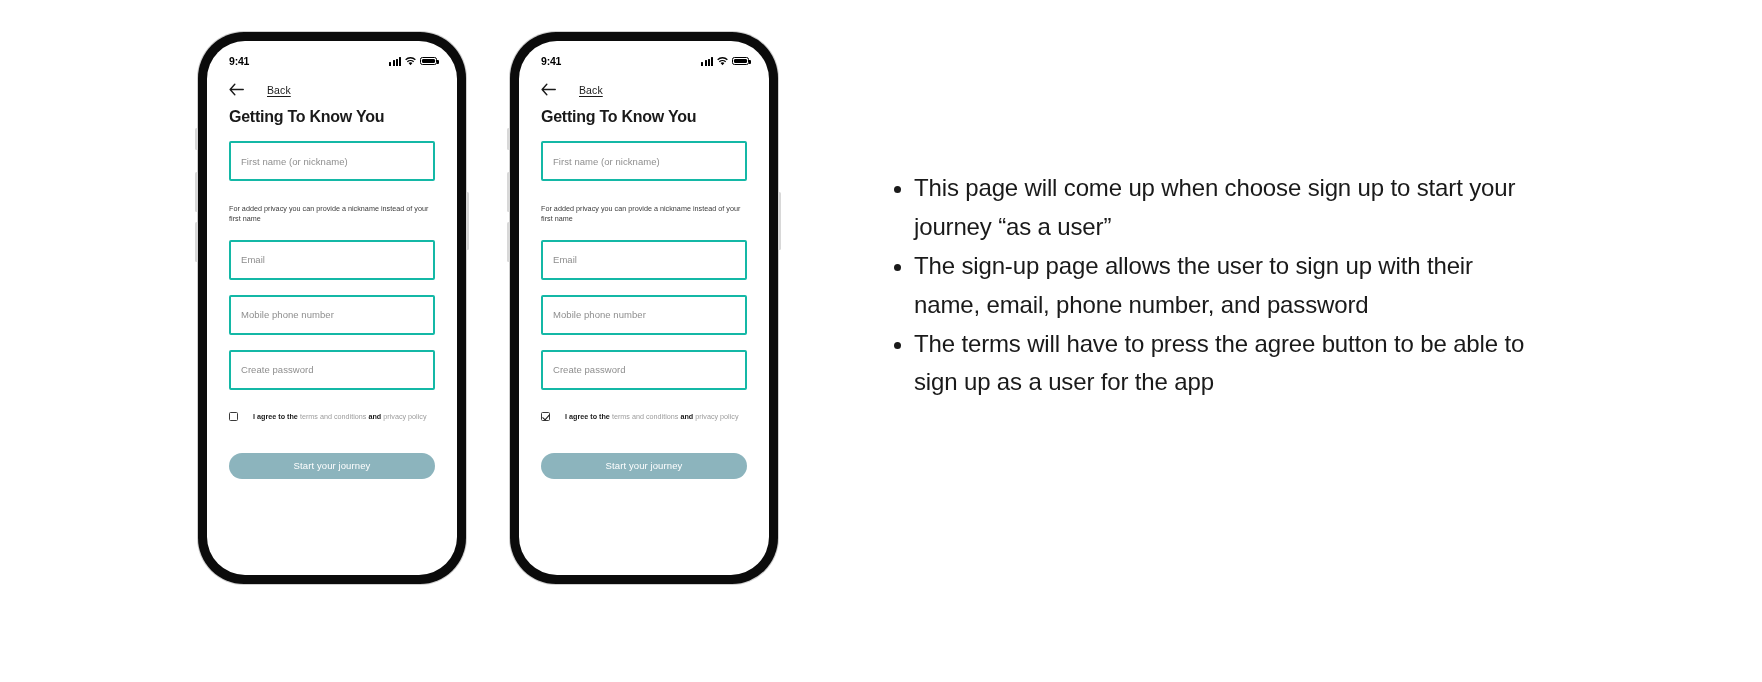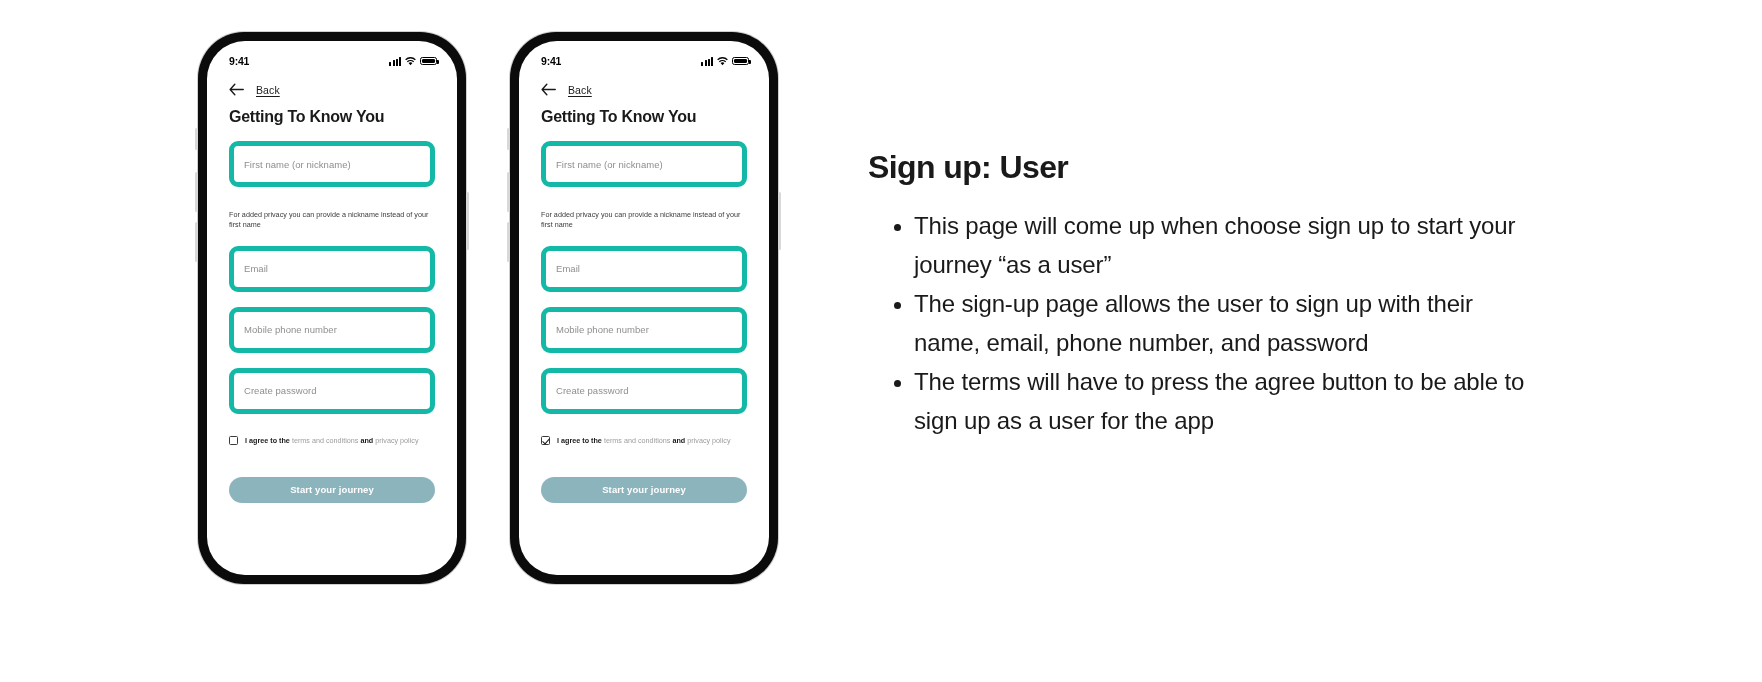--- a/index.html
+++ b/index.html
@@ -56,47 +56,47 @@
   }
   .ic-batt::after {
     content:""; position:absolute; right:-2.6px; top:2.4px;
     width:1.6px; height:3.4px; background:#000; border-radius:0 1px 1px 0;
   }
   .ic-batt i { display:block; width:100%; height:100%; background:#000; border-radius:1.2px; }
 
   
   .screen-content { padding:0 22px; }
 
-  .back-row { display:flex; align-items:center; gap:12px; margin-top:12px; }
+  .back-row { display:flex; align-items:center; gap:23px; margin-top:12px; }
   .back-arrow { width:15px; height:13px; display:block; }
   .back-label {
     font-size:10.5px; color:#1a1a1a; text-decoration:underline;
     text-underline-offset:2px; letter-spacing:0.1px;
   }
 
   .page-title {
     font-size:16px; font-weight:700; color:#1a1a1a;
     margin-top:12px; letter-spacing:-0.25px;
   }
 
   .field {
     margin-top:15px; height:27px;
-    border:5px solid #14b8a6; border-radius:9px;
+    border:2px solid #14b8a6; border-radius:2px;
     display:flex; align-items:center; padding:18px 10px;
     background:#fff;
   }
   .field .ph { font-size:9.5px; color:#8e8e8e; letter-spacing:0.05px; }
 
   .helper {
     margin-top:23px; font-size:7.2px; color:#3a3a3a;
     line-height:1.45; letter-spacing:0.02px;
   }
 
   .agree-row {
-    margin-top:22px; display:flex; align-items:flex-end; gap:7px;
+    margin-top:22px; display:flex; align-items:flex-end; gap:15px;
   }
   .cbox {
     width:9px; height:9px; flex:none;
     border:1px solid #3a3a3a; border-radius:1.5px;
     background:#fff; position:relative;
   }
   .cbox.checked::after {
     content:""; position:absolute;
     left:2.1px; top:0.2px; width:3px; height:6px;
     border:solid #1a1a1a; border-width:0 1.4px 1.4px 0;
@@ -106,21 +106,21 @@
   .agree-text .lead { font-weight:700; }
   .agree-text .lnk  { color:#9c9c9c; }
   .agree-text .amp  { font-weight:700; color:#1a1a1a; }
 
   .cta {
     margin-top:32px; height:26px; width:100%;
     background:#8cb4bd; border-radius:14px;
     display:flex; align-items:center; justify-content:center;
     border:none; cursor:pointer;
   }
-  .cta span { font-size:9.5px; font-weight:700; color:#ffffff; letter-spacing:0.1px; }
+  .cta span { font-size:9.5px; font-weight:400; color:#ffffff; letter-spacing:0.1px; }
 
   
   .notes { position:absolute; left:868px; top:148px; width:660px; }
   .notes-title {
     font-size:32px; font-weight:700; color:#1a1a1a;
     letter-spacing:-0.6px; line-height:1.2;
   }
   .notes-list { margin-top:21px; padding-left:46px; }
   .notes-list li {
     font-size:24px; color:#1a1a1a; line-height:1.62;
@@ -283,21 +283,20 @@
 
         <button class="cta">
           <span>Start your journey</span>
         </button>
 
       </div>
     </div>
   </div>
 
   <div class="notes">
-    <div class="notes-title">Sign up: User</div>
     <ul class="notes-list">
       <li>This page will come up when choose sign up to start your journey “as a user”</li>
       <li>The sign-up page allows the user to sign up with their name, email, phone number, and password</li>
       <li>The terms will have to press the agree button to be able to sign up as a user for the app</li>
     </ul>
   </div>
 
 </div>
 
 </body></html>

